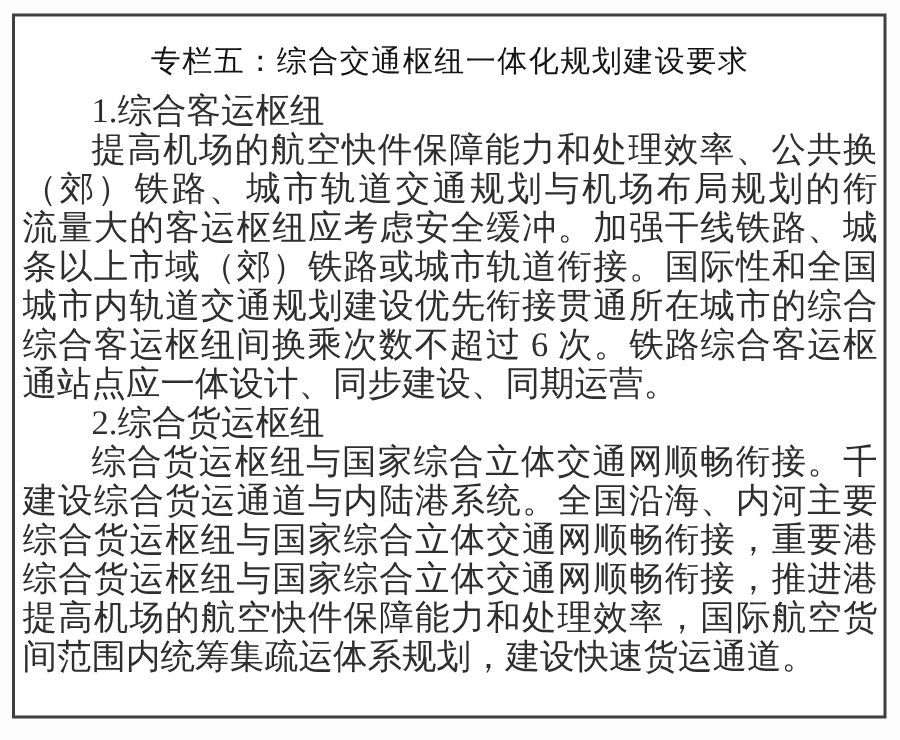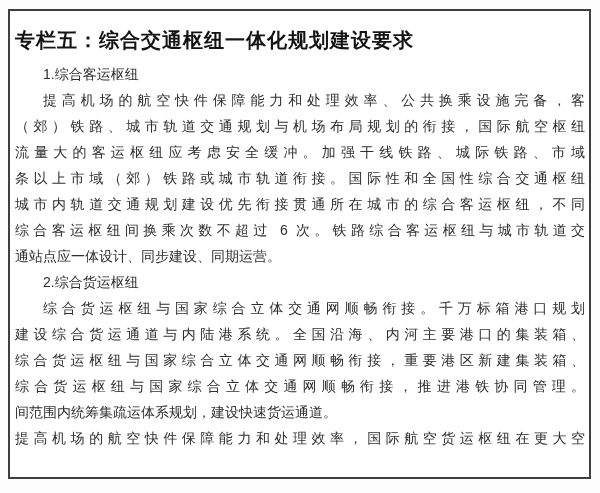--- a/index.html
+++ b/index.html
@@ -18,36 +18,36 @@
     left: 8px;
     top: 9px;
     width: 583px;
     height: 470px;
     box-sizing: border-box;
     border: 2px solid #3f3f3f;
     background: #ffffff;
     padding: 16px 4px 0 5px;
   }
   .box-title {
-    text-align: left;
+    text-align: center;
     font-family: "DejaVu Sans", "Liberation Sans", sans-serif;
-    font-weight: bold;
+    font-weight: normal;
     font-size: 20px;
     line-height: 26px;
     height: 26px;
     color: #141414;
     margin: 0 0 8px 0;
     letter-spacing: 1px;
   }
   .sections {
     width: 100%;
   }
   .line {
-    font-family: Liberation Sans, sans-serif;
-    font-size: 14px;
+    font-family: Liberation Serif, serif;
+    font-size: 23px;
     height: 26px;
     line-height: 26px;
     color: #2e2e2e;
     text-align: justify;
     text-align-last: justify;
     overflow: hidden;
   }
   .line.first {
     text-indent: 2em;
   }
@@ -73,16 +73,16 @@
       <div class="line">流量大的客运枢纽应考虑安全缓冲。加强干线铁路、城际铁路、市域</div>
       <div class="line">条以上市域（郊）铁路或城市轨道衔接。国际性和全国性综合交通枢纽</div>
       <div class="line">城市内轨道交通规划建设优先衔接贯通所在城市的综合客运枢纽，不同</div>
       <div class="line">综合客运枢纽间换乘次数不超过 6 次。铁路综合客运枢纽与城市轨道交</div>
       <div class="line last">通站点应一体设计、同步建设、同期运营。</div>
       <div class="line heading">2.综合货运枢纽</div>
       <div class="line first">综合货运枢纽与国家综合立体交通网顺畅衔接。千万标箱港口规划</div>
       <div class="line">建设综合货运通道与内陆港系统。全国沿海、内河主要港口的集装箱、</div>
       <div class="line">综合货运枢纽与国家综合立体交通网顺畅衔接，重要港区新建集装箱、</div>
       <div class="line">综合货运枢纽与国家综合立体交通网顺畅衔接，推进港铁协同管理。</div>
+      <div class="line">提高机场的航空快件保障能力和处理效率，国际航空货运枢纽在更大空</div>
       <div class="line last">间范围内统筹集疏运体系规划，建设快速货运通道。</div>
-      <div class="line">提高机场的航空快件保障能力和处理效率，国际航空货运枢纽在更大空</div>
     </div>
 </div>
 
 </body></html>

